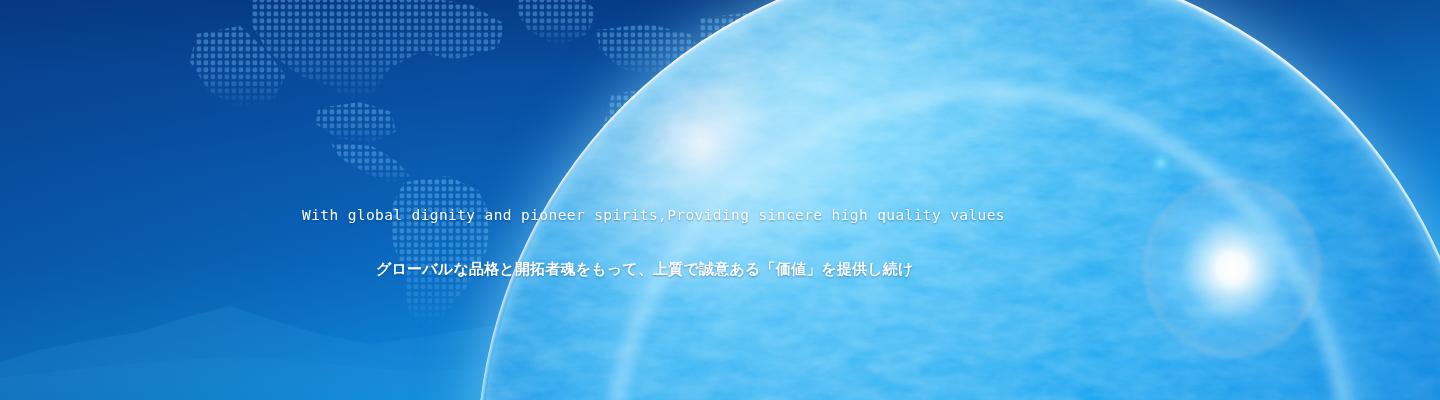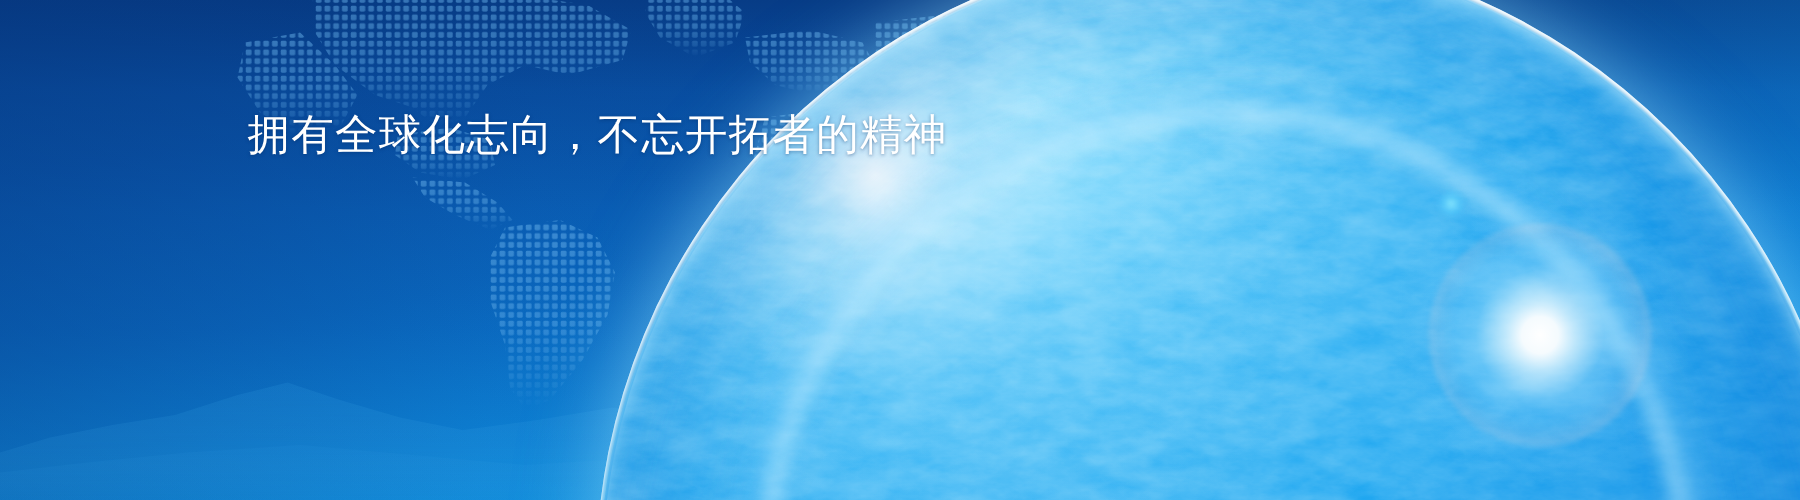--- a/index.html
+++ b/index.html
@@ -401,16 +401,17 @@
           </g>
       </g>
     </svg>
   </div>
 
   <div class="sun-halo"></div>
   <div class="sun-core"></div>
   <div class="flare-dot"></div>
 
   <div class="copy">
-    <div class="headline headline-1">拥有全球化志向，不忘开拓者的精神</div>
+    <div class="subline-en">With global dignity and pioneer spirits,Providing sincere high quality values</div>
+    <div class="subline-jp">グローバルな品格と開拓者魂をもって、上質で誠意ある「価値」を提供し続け</div>
   </div>
 
 </div>
 
 </body></html>

